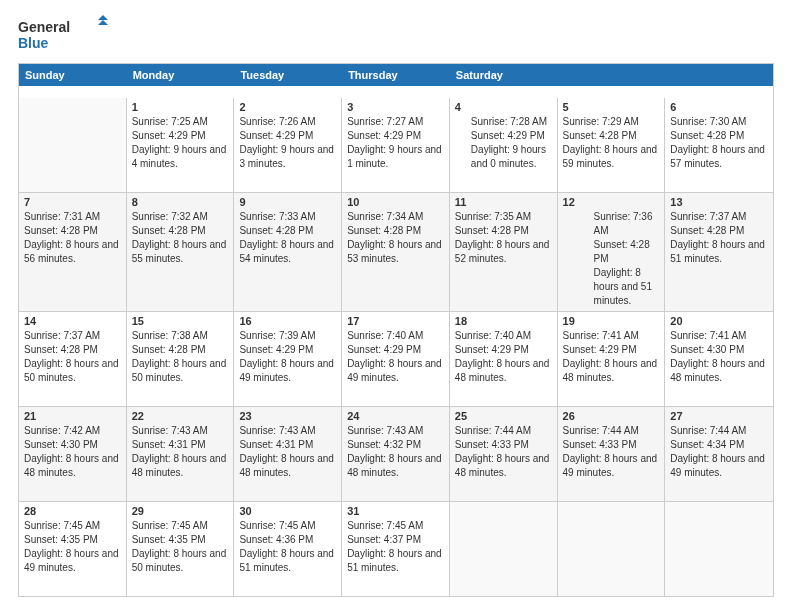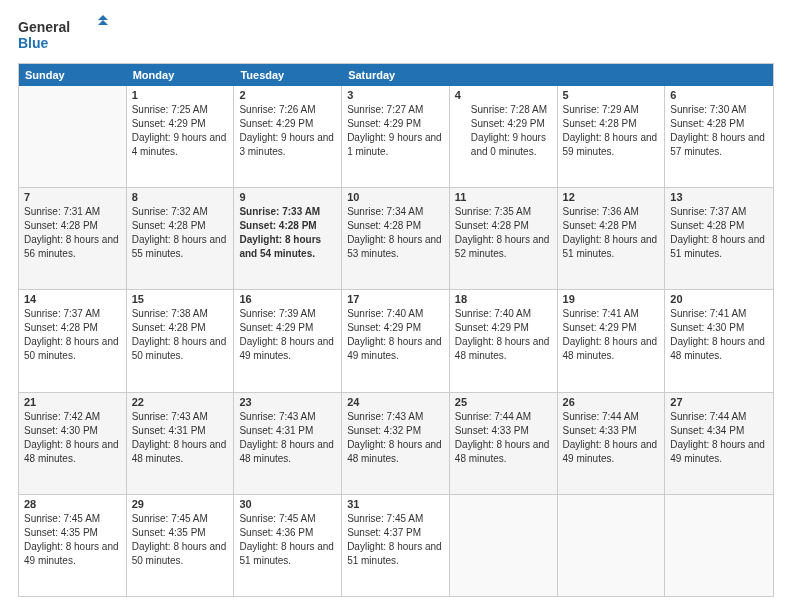--- a/index.html
+++ b/index.html
@@ -39,20 +39,21 @@
     .title-block h2 {
       font-size: 14px;
       font-weight: normal;
       color: #555;
     }
     .calendar {
       flex: 1;
       display: flex;
       flex-direction: column;
       border: 1px solid #ccc;
+      gap: 12px;
     }
     .cal-header {
       display: grid;
       grid-template-columns: repeat(7, 1fr);
       background: #2271b3;
     }
     .cal-header-cell {
       color: #fff;
       font-size: 11px;
       font-weight: bold;
@@ -121,20 +122,21 @@
       <h1></h1>
       <h2></h2>
     </div>
   </div>
 
   <div class="calendar">
     <div class="cal-header">
     <div class="cal-header-cell">Sunday</div>
         <div class="cal-header-cell">Monday</div>
         <div class="cal-header-cell">Tuesday</div>
+        <div class="cal-header-cell">Thursday</div>
         <div class="cal-header-cell">Saturday</div>
       </div>
     <div class="cal-body">
     <div class="cal-week">
           <div class="cal-cell empty"></div>
           <div class="cal-cell">
             <div class="cell-date">1</div>
             <div class="cell-info" style="white-space: pre-line;">Sunrise: 7:25 AM
 Sunset: 4:29 PM
 Daylight: 9 hours and 4 minutes.</div>
@@ -178,39 +180,39 @@
 Daylight: 8 hours and 56 minutes.</div>
           </div>
           <div class="cal-cell">
             <div class="cell-date">8</div>
             <div class="cell-info" style="white-space: pre-line;">Sunrise: 7:32 AM
 Sunset: 4:28 PM
 Daylight: 8 hours and 55 minutes.</div>
           </div>
           <div class="cal-cell">
             <div class="cell-date">9</div>
-            <div class="cell-info" style="white-space: pre-line; font-weight: bold;">Sunrise: 7:33 AM
+            <div class="cell-info" style="white-space: pre-line;">Sunrise: 7:33 AM
 Sunset: 4:28 PM
 Daylight: 8 hours and 54 minutes.</div>
           </div>
           <div class="cal-cell">
             <div class="cell-date">10</div>
             <div class="cell-info" style="white-space: pre-line;">Sunrise: 7:34 AM
 Sunset: 4:28 PM
 Daylight: 8 hours and 53 minutes.</div>
           </div>
           <div class="cal-cell">
             <div class="cell-date">11</div>
             <div class="cell-info" style="white-space: pre-line;">Sunrise: 7:35 AM
 Sunset: 4:28 PM
 Daylight: 8 hours and 52 minutes.</div>
           </div>
           <div class="cal-cell">
             <div class="cell-date">12</div>
-            <div class="cell-info" style="white-space: pre-line;">Sunrise: 7:36 AM
+            <div class="cell-info" style="white-space: pre-line; margin-left: 31px;">Sunrise: 7:36 AM
 Sunset: 4:28 PM
 Daylight: 8 hours and 51 minutes.</div>
           </div>
           <div class="cal-cell">
             <div class="cell-date">13</div>
             <div class="cell-info" style="white-space: pre-line;">Sunrise: 7:37 AM
 Sunset: 4:28 PM
 Daylight: 8 hours and 51 minutes.</div>
           </div>
         </div>

